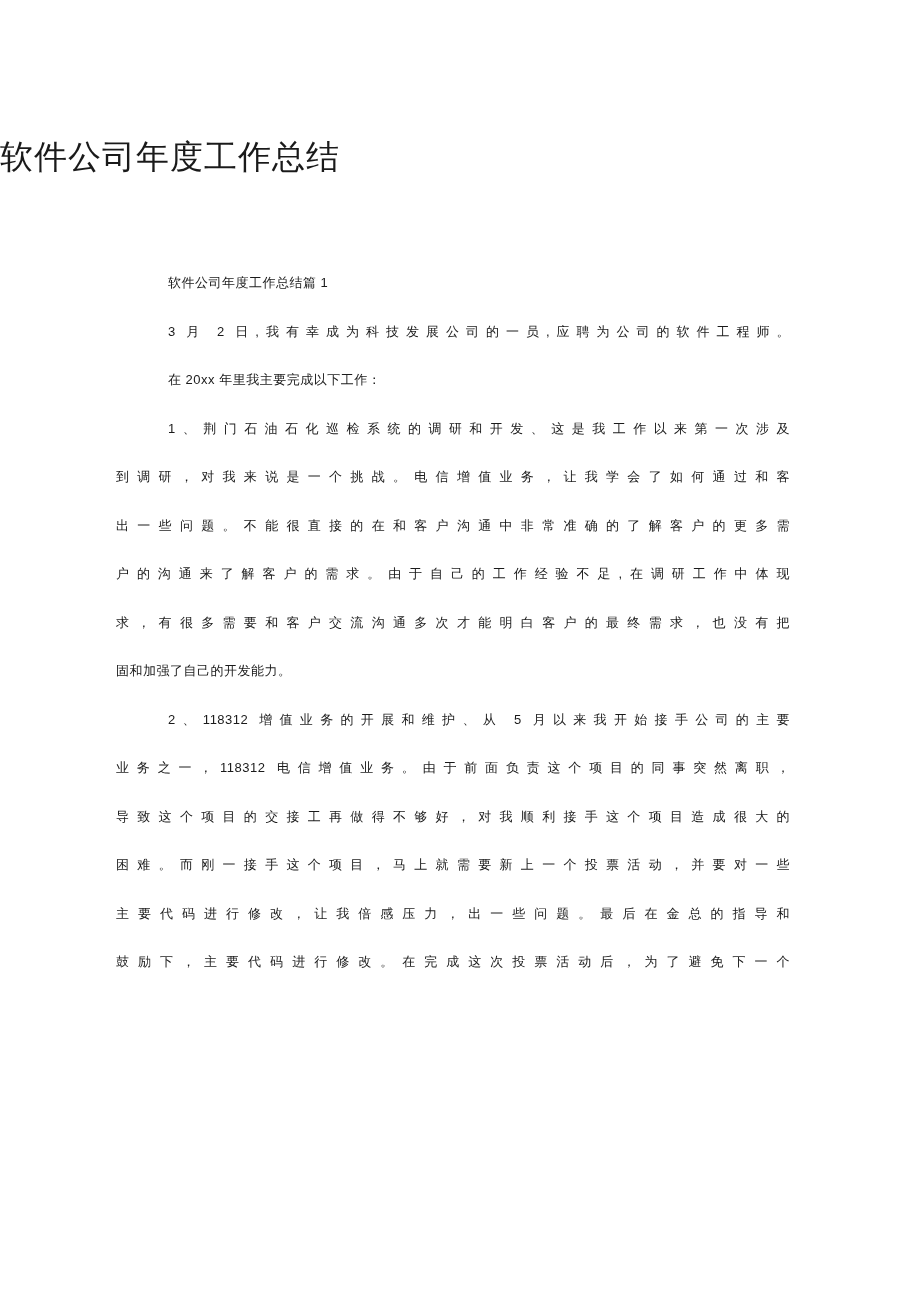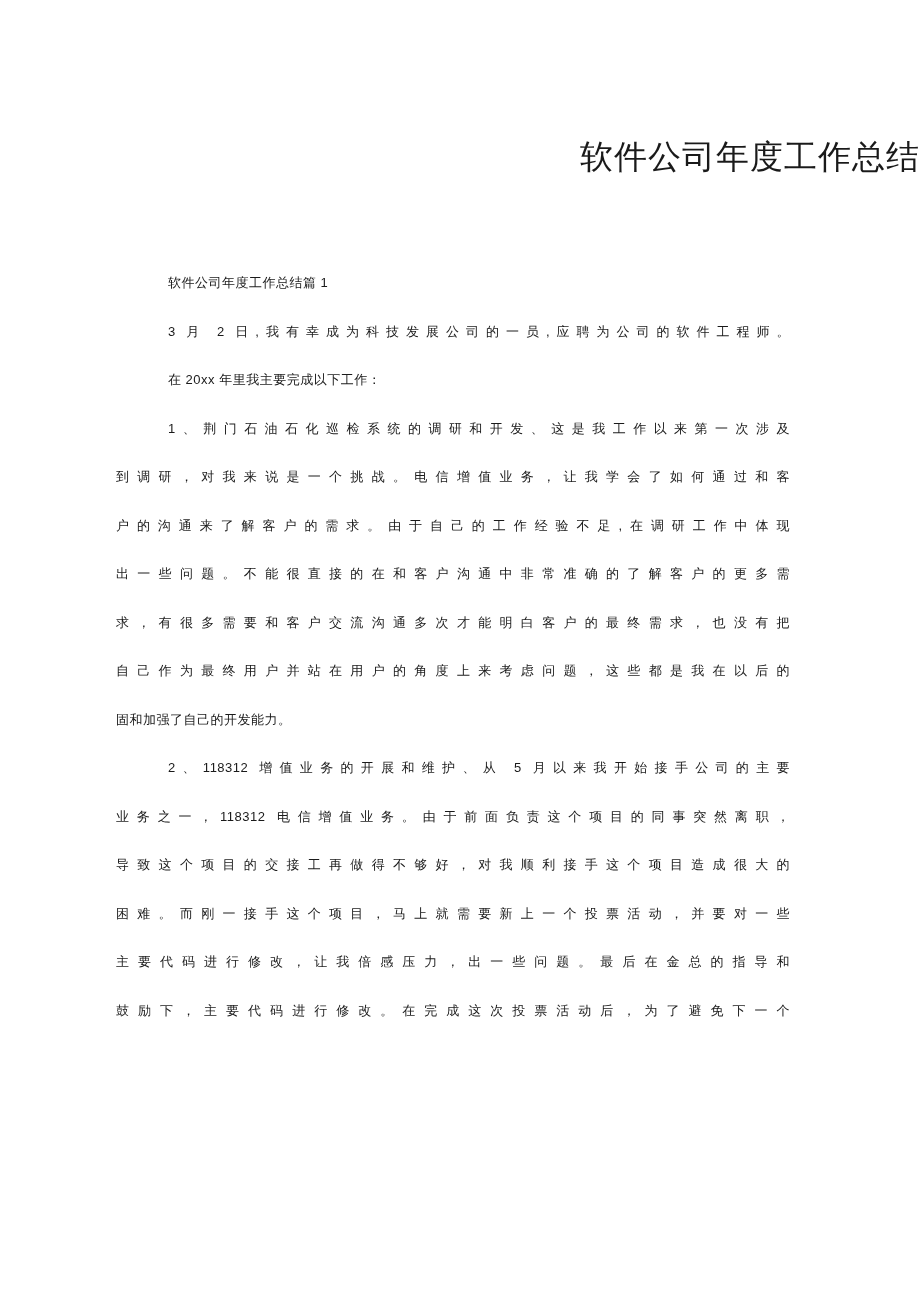--- a/index.html
+++ b/index.html
@@ -11,21 +11,21 @@
   .page {
     position: relative;
     width: 920px; height: 1301px;
   }
   .doc-title {
     position: absolute;
     left: 0; top: 131px;
     width: 920px; height: 52px;
     line-height: 52px;
     margin: 0;
-    text-align: right;
+    text-align: left;
     font-size: 33px;
     font-weight: normal;
     letter-spacing: 1px;
     font-family: "Liberation Sans", serif;
   }
   .doc-body {
     position: absolute;
     left: 116px; top: 259px;
     width: 674px;
   }
@@ -51,24 +51,23 @@
 <body style="background: rgb(255, 255, 255); color: rgb(26, 26, 26);">
 
 <div class="page">
   <h1 class="doc-title">软件公司年度工作总结</h1>
   <div class="doc-body" id="doc-body">
       <div class="line indent nofill">软件公司年度工作总结篇 1</div>
       <div class="line indent">3 月 2 日,我有幸成为科技发展公司的一员,应聘为公司的软件工程师。</div>
       <div class="line indent nofill">在 20xx 年里我主要完成以下工作：</div>
       <div class="line indent">1、荆门石油石化巡检系统的调研和开发、这是我工作以来第一次涉及</div>
       <div class="line">到调研，对我来说是一个挑战。电信增值业务，让我学会了如何通过和客</div>
+      <div class="line">出一些问题。不能很直接的在和客户沟通中非常准确的了解客户的更多需</div>
       <div class="line">户的沟通来了解客户的需求。由于自己的工作经验不足,在调研工作中体现</div>
-      <div class="line">出一些问题。不能很直接的在和客户沟通中非常准确的了解客户的更多需</div>
       <div class="line">求，有很多需要和客户交流沟通多次才能明白客户的最终需求，也没有把</div>
-      <div class="line">自己作为最终用户并站在用户的角度上来考虑问题，这些都是我在以后的</div>
       <div class="line nofill">固和加强了自己的开发能力。</div>
       <div class="line indent">2、118312 增值业务的开展和维护、从 5 月以来我开始接手公司的主要</div>
       <div class="line">业务之一，118312 电信增值业务。由于前面负责这个项目的同事突然离职，</div>
       <div class="line">导致这个项目的交接工再做得不够好，对我顺利接手这个项目造成很大的</div>
       <div class="line">困难。而刚一接手这个项目，马上就需要新上一个投票活动，并要对一些</div>
       <div class="line">主要代码进行修改，让我倍感压力，出一些问题。最后在金总的指导和</div>
       <div class="line">鼓励下，主要代码进行修改。在完成这次投票活动后，为了避免下一个</div>
     </div>
 </div>
 

